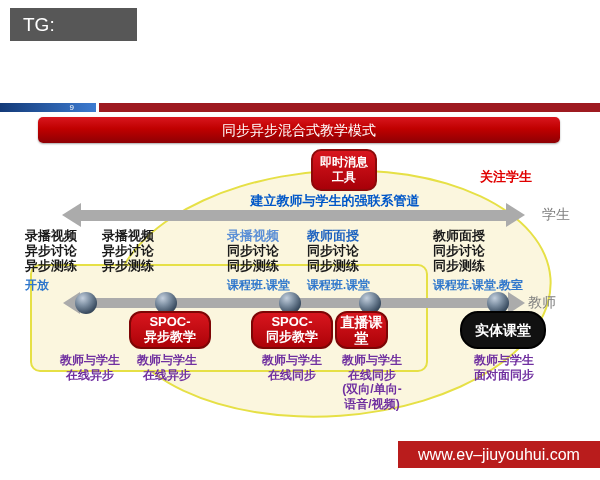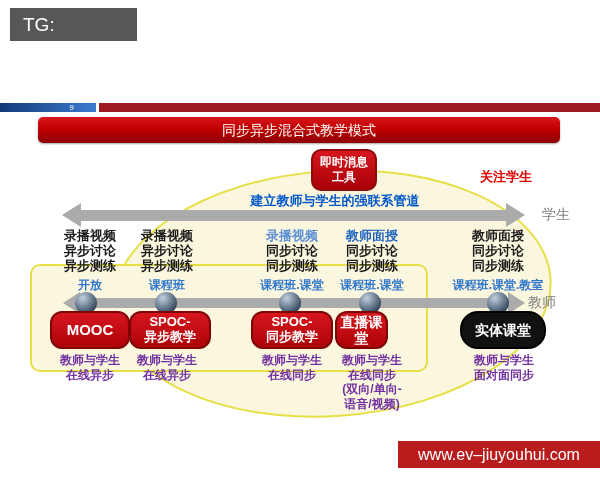--- a/index.html
+++ b/index.html
@@ -62,28 +62,28 @@
   .axis-label{font-size:14px;color:#7f7f7f;z-index:3;}
   .lab-student{left:526px;top:206px;margin-left:16px;}
   .lab-teacher{left:528px;top:294px;}
 
   .sphere{width:22px;height:22px;border-radius:50%;z-index:3;
     background:radial-gradient(circle at 35% 28%,#c3cfdd 0%,#7d8fa2 35%,#3d4f63 70%,#1b2733 100%);}
   .s1{left:75px;top:292px;}.s2{left:155px;top:292px;}.s3{left:279px;top:292px;}
   .s4{left:359px;top:292px;}.s5{left:487px;top:292px;}
 
   
-  .col{width:130px;text-align:center;z-index:3;}
+  .col{width:130px;z-index:3;}
   .c1{left:25px;}.c2{left:102px;}.c3{left:227px;}.c4{left:307px;}.c5{left:433px;}
   .features{top:228px;}
   .f{font-size:13px;line-height:15px;color:#1a1a1a;font-weight:600;}
   .f.bold{font-weight:bold;}
   .f.blue-light{color:#5b8fd6;font-weight:bold;}
   .f.blue{color:#1e63c0;font-weight:bold;}
-  .scope{top:277px;font-size:12px;font-weight:bold;color:#2f77cc;}
+  .scope{top:277px;font-size:12px;font-weight:bold;color:#2f77cc;font-family:Liberation Serif, serif;}
 
   
   .mode{top:311px;height:38px;border-radius:12px;color:#fff;font-weight:bold;
     display:flex;align-items:center;justify-content:center;text-align:center;
     white-space:pre-line;line-height:1.15;z-index:3;box-sizing:border-box;}
   .mode.red{background:linear-gradient(180deg,#d8161e,#ad0208);border:2px solid #7d0505;}
   .mode.dark{background:#111;border:2px solid #000;}
   .m1{left:50px;width:80px;font-size:15px;}
   .m2{left:129px;width:82px;font-size:13px;}
   .m3{left:251px;width:82px;font-size:13px;}
@@ -145,37 +145,35 @@
     <div class="f bold">同步讨论</div>
     <div class="f bold">同步测练</div>
   </div>
   <div class="abs col features c5">
     <div class="f bold">教师面授</div>
     <div class="f bold">同步讨论</div>
     <div class="f bold">同步测练</div>
   </div>
 
   <div class="abs col scope c1">开放</div>
-  <div class="abs col scope c2">课程班</div>
   <div class="abs col scope c3">课程班.课堂</div>
   <div class="abs col scope c4">课程班.课堂</div>
   <div class="abs col scope c5">课程班.课堂.教室</div>
 
   <div class="abs tri tri-left-bot"></div>
   <div class="abs bar bar-bottom"></div>
   <div class="abs tri tri-right-bot"></div>
   <div class="abs axis-label lab-teacher">教师</div>
 
   <div class="abs sphere s1"></div>
   <div class="abs sphere s2"></div>
   <div class="abs sphere s3"></div>
   <div class="abs sphere s4"></div>
   <div class="abs sphere s5"></div>
 
-  <div class="abs mode red m1">MOOC</div>
   <div class="abs mode red m2">SPOC-
 异步教学</div>
   <div class="abs mode red m3">SPOC-
 同步教学</div>
   <div class="abs mode red m4">直播课堂</div>
   <div class="abs mode dark m5">实体课堂</div>
 
   <div class="abs caption cap1">教师与学生
 在线异步</div>
   <div class="abs caption cap2">教师与学生

